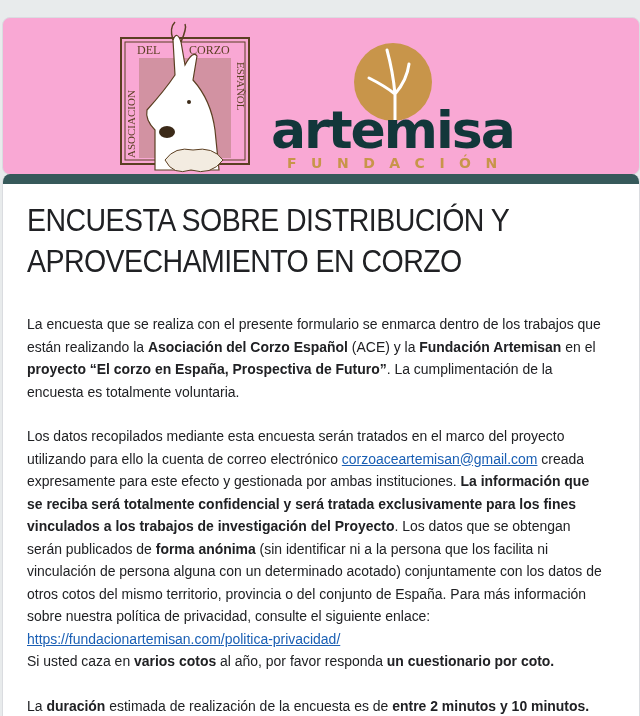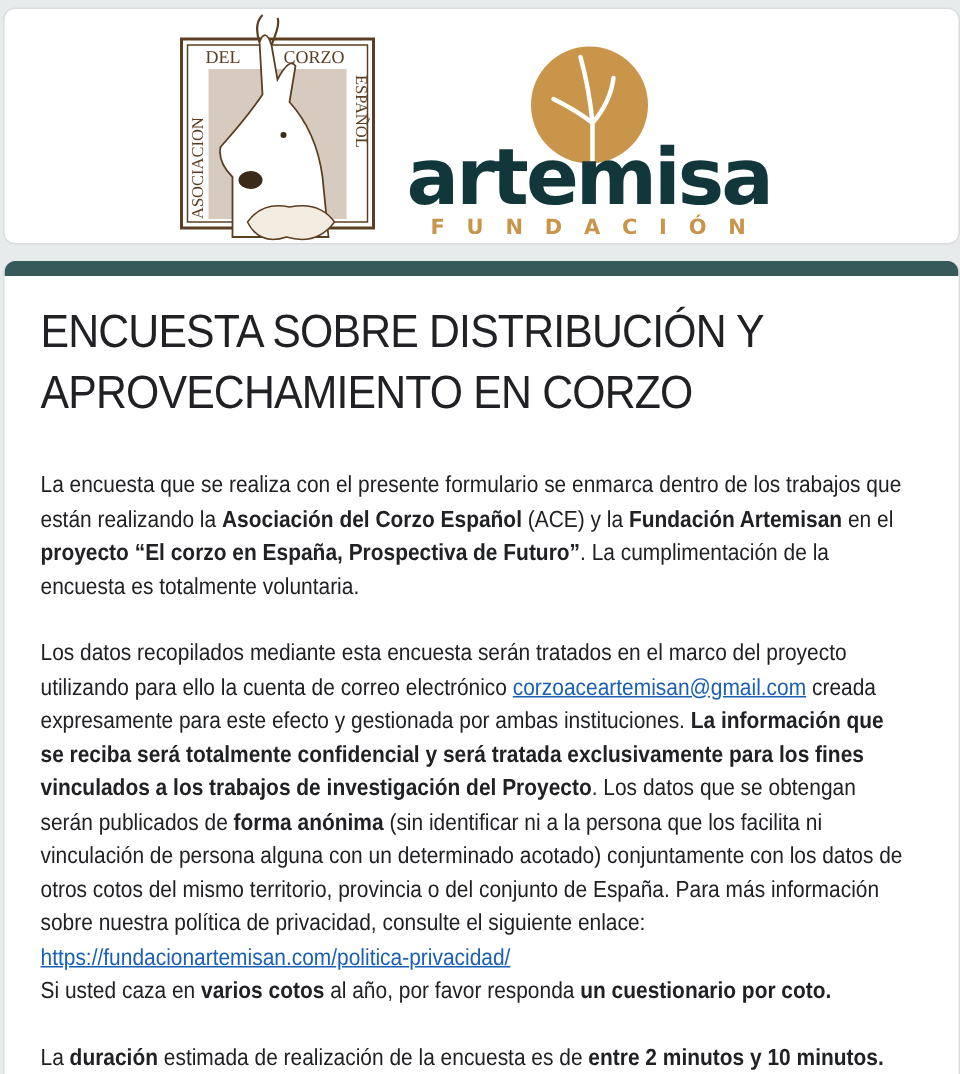--- a/index.html
+++ b/index.html
@@ -3,22 +3,22 @@
 <meta charset="utf-8">
 <style>
   html, body { margin: 0; padding: 0; }
   body {
     width: 640px; height: 716px; overflow: hidden;
     background: #e8ebec;
     font-family: "Liberation Sans", sans-serif;
     position: relative;
   }
   .header-card {
-    position: absolute; left: 2px; top: 5px; width: 638px; height: 158px;
-    background: #ffffff; border-radius: 8px;
+    position: absolute; left: 2px; top: 17px; width: 638px; height: 158px;
+    background: #f9a8d4; border-radius: 8px;
     border: 1px solid #dadce0; box-sizing: border-box;
     overflow: hidden;
   }
   .logo-ace {
     position: absolute; left: 112px; top: 2px; width: 150px; height: 156px;
   }
   .logo-artemisan {
     position: absolute; left: 264px; top: 24px; width: 250px; height: 126px;
   }
   .form-card {

